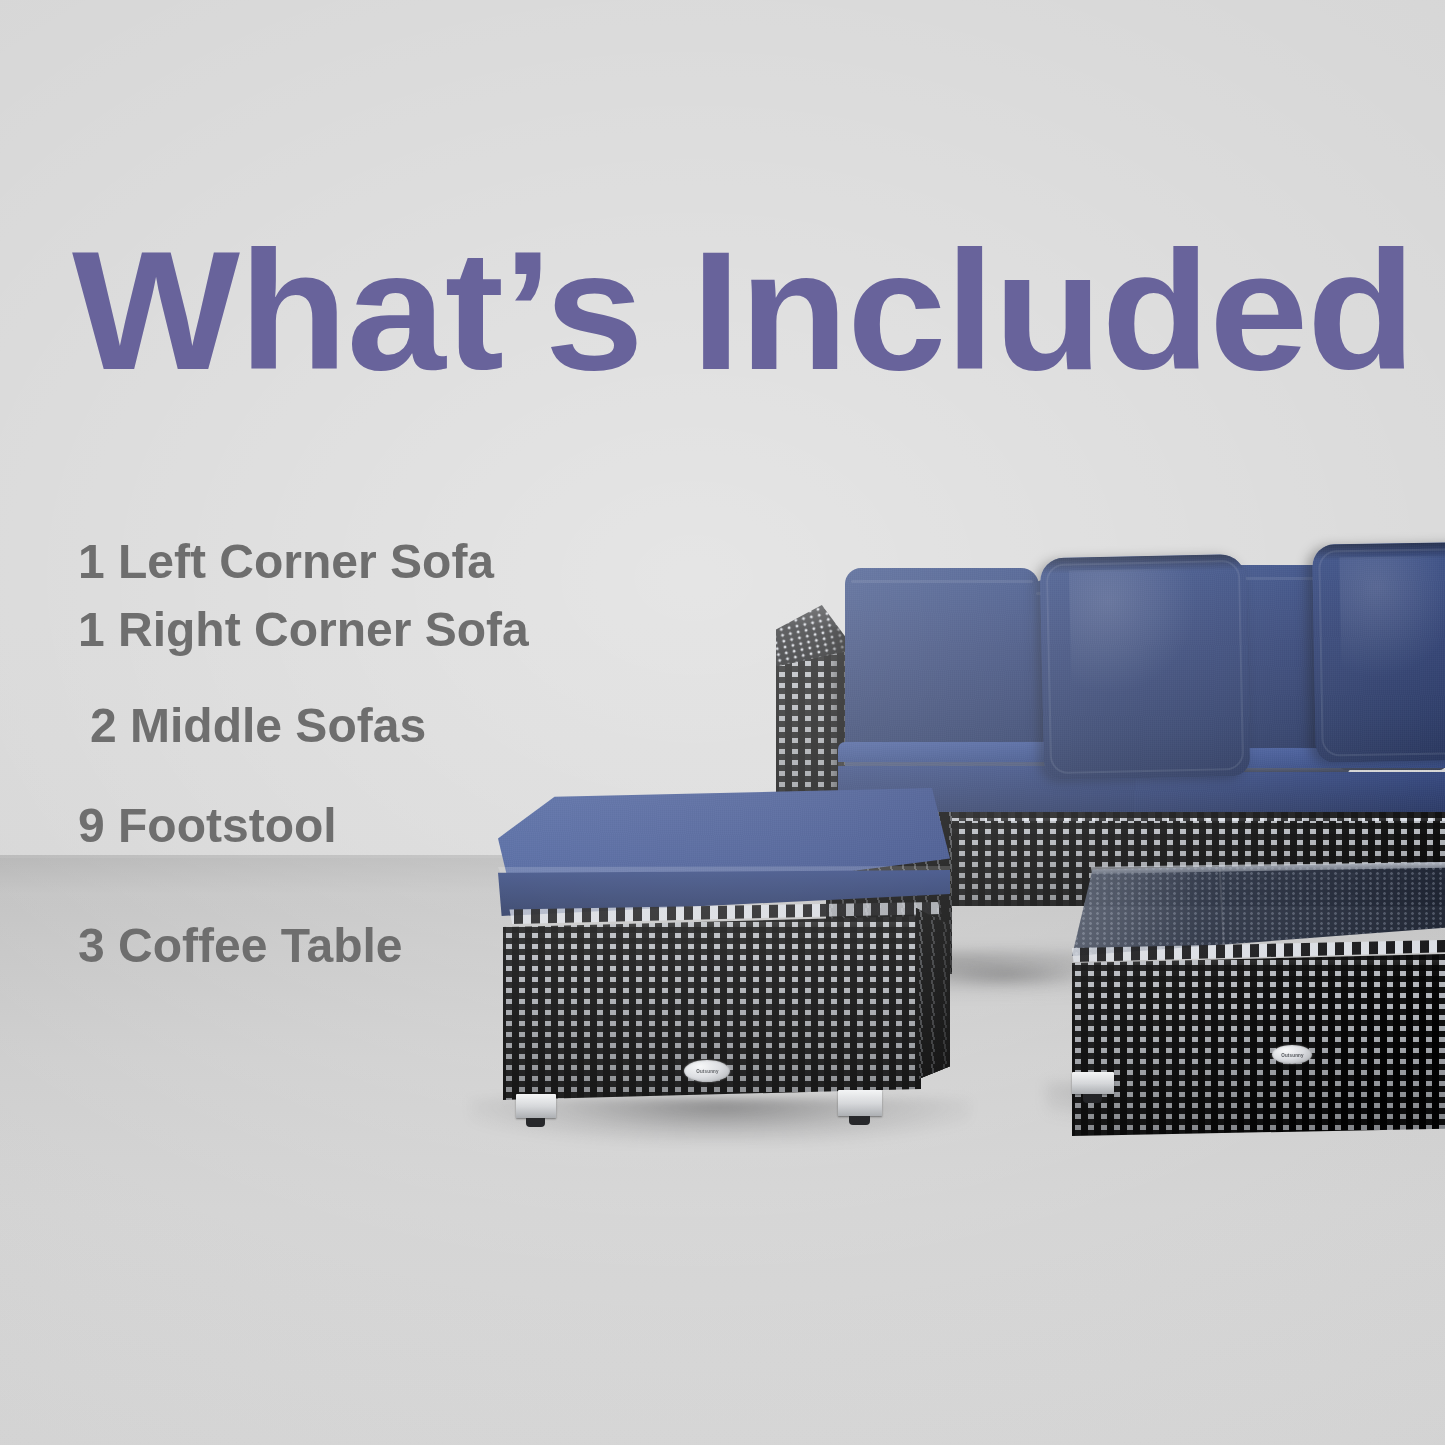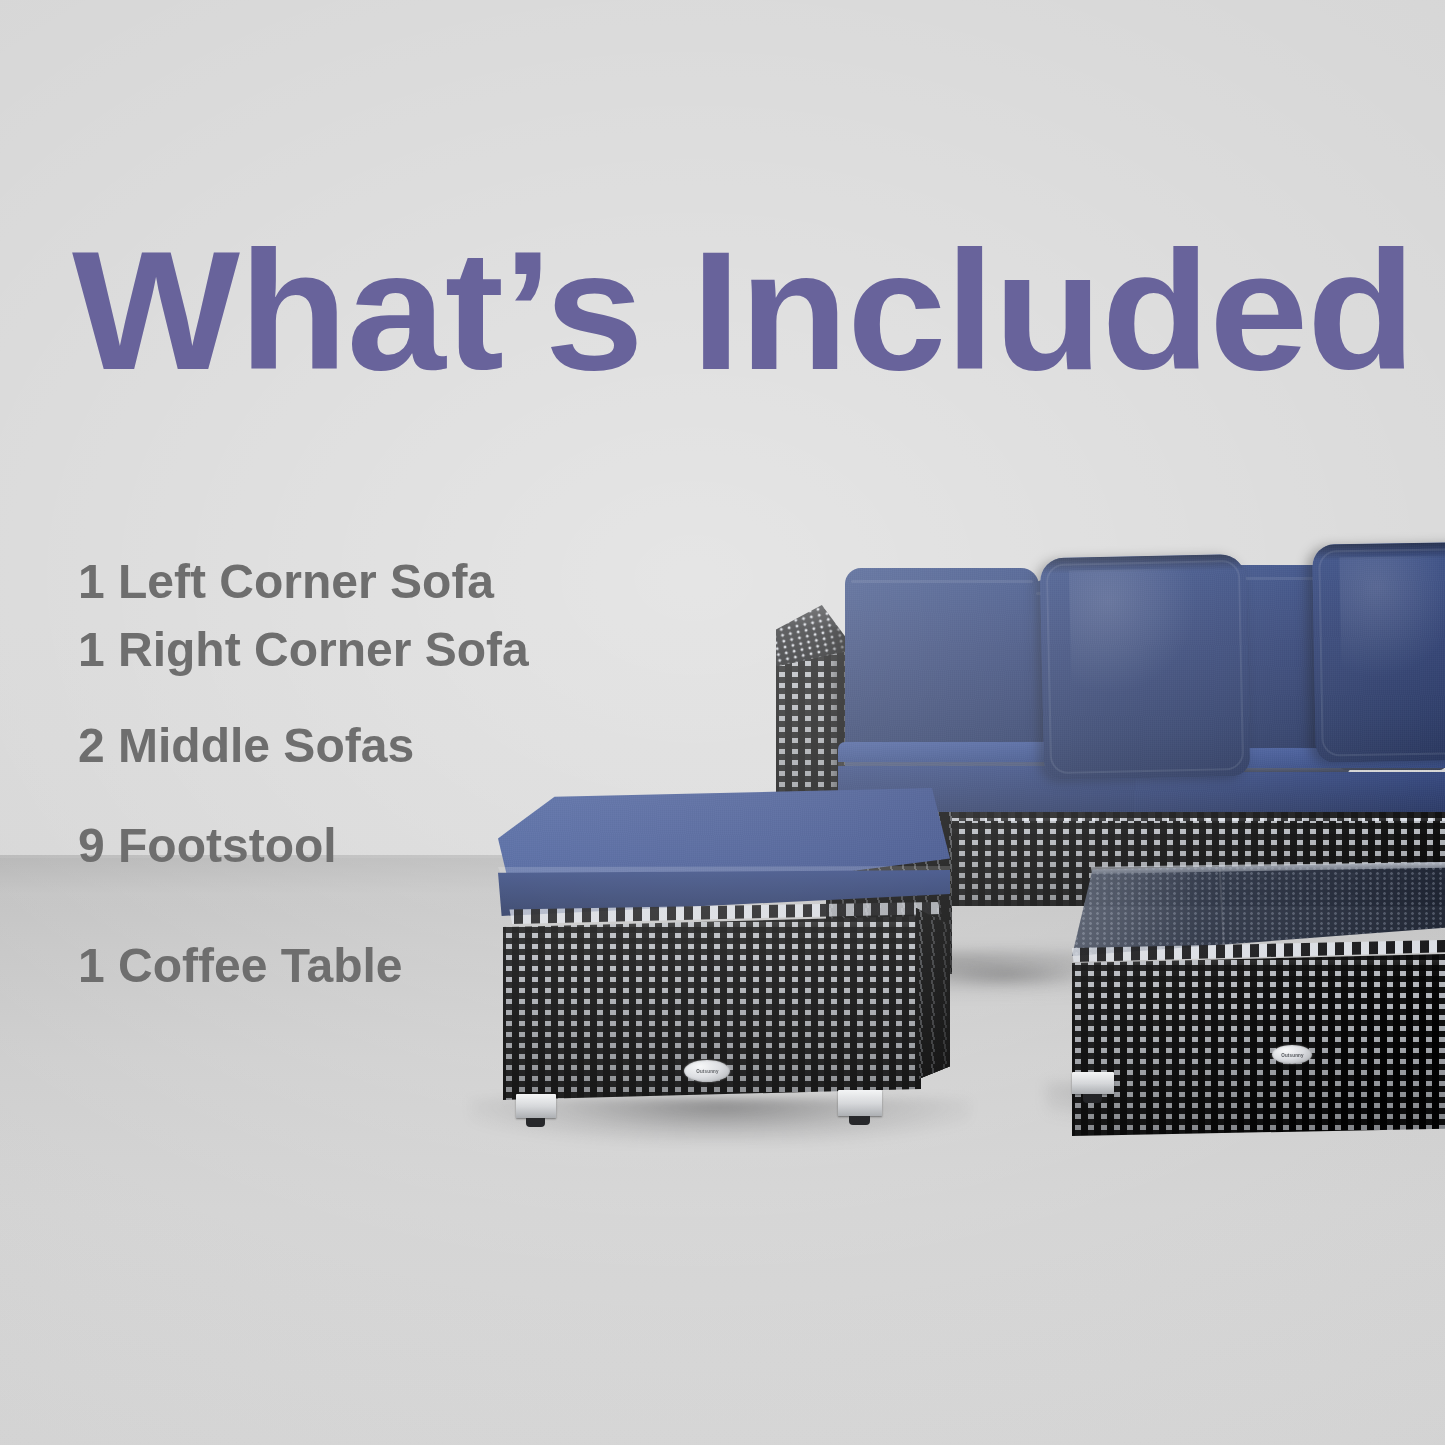--- a/index.html
+++ b/index.html
@@ -43,31 +43,31 @@
     font-weight:700;
     font-size:168px;
     line-height:160px;
     letter-spacing:-1px;
     transform:scaleX(1.06);
     transform-origin:left center;
     white-space:nowrap;
   }
 
   
-  .speclist{ position:absolute; left:78px; top:548px; width:640px; }
+  .speclist{ position:absolute; left:78px; top:528px; width:640px; }
   .spec{
     color:#6e6e6e;
     font-weight:700;
     font-size:48px;
     line-height:48px;
     white-space:nowrap;
   }
   .spec.i0{ margin-top:10px; }
   .spec.i1{ margin-top:20px; }
-  .spec.i2{ margin-top:48px; }
+  .spec.i2{ margin-top:48px;margin-left:12px; }
   .spec.i3{ margin-top:52px; }
   .spec.i4{ margin-top:72px; }
 
   
   #scene{ position:absolute; left:0; top:0; width:1445px; height:1445px; }
 
   
   .wicker-front{
     background-color:#0c0c0d;
     background-image:
@@ -495,16 +495,16 @@
 
   <div class="bg-vignette"></div>
 
   <div class="headline">What’s Included</div>
 
   <div class="speclist">
     <div class="spec i0">1 Left Corner Sofa</div>
     <div class="spec i1">1 Right Corner Sofa</div>
     <div class="spec i2">2 Middle Sofas</div>
     <div class="spec i3">9 Footstool</div>
-    <div class="spec i4">1 Coffee Table</div>
+    <div class="spec i4">3 Coffee Table</div>
   </div>
 
 </div>
 
 </body></html>

